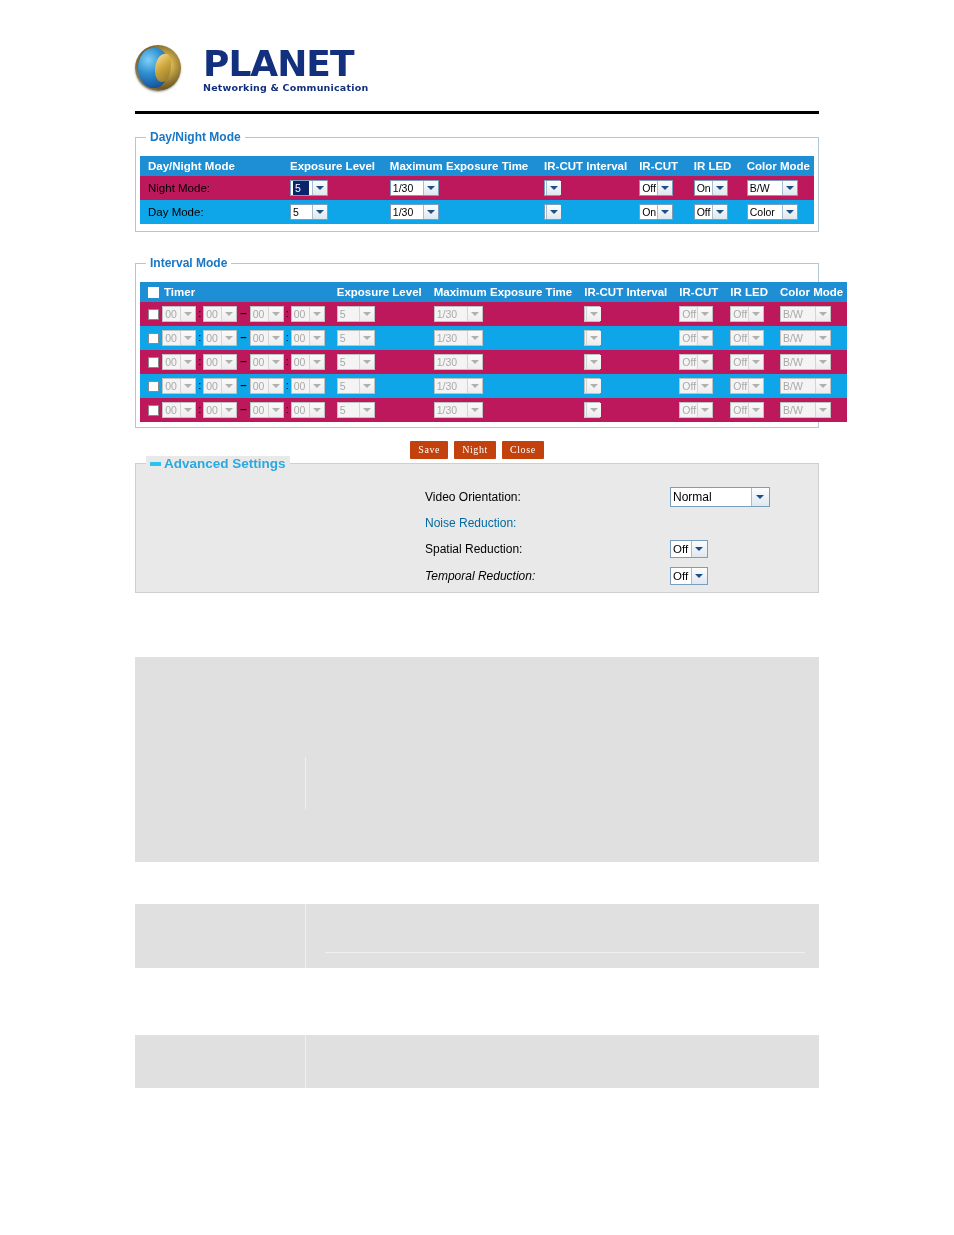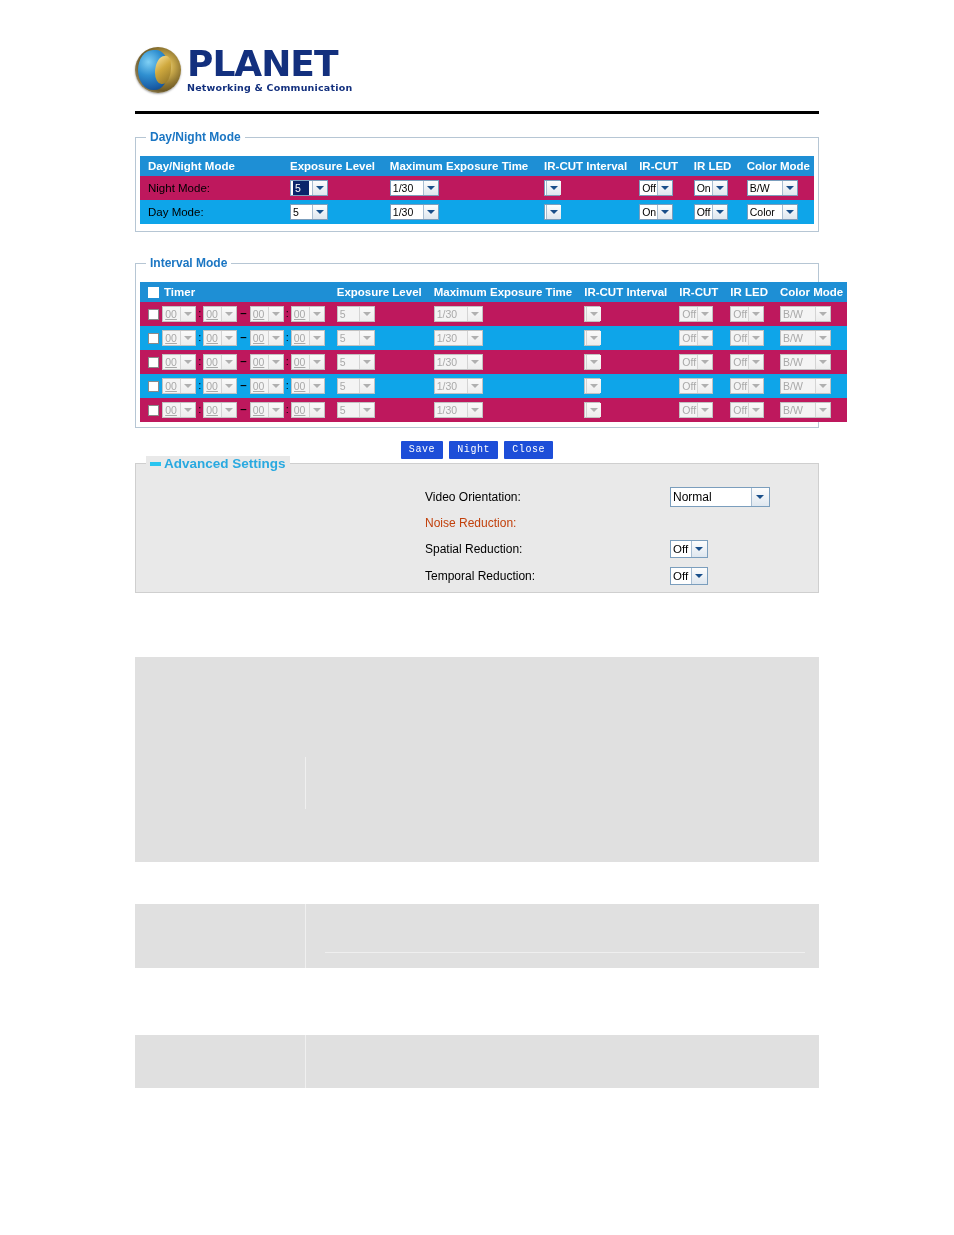--- a/index.html
+++ b/index.html
@@ -16,22 +16,22 @@
   }
 
   
   .page-header {
     position: absolute;
     left: 135px; top: 44px;
     width: 684px; height: 70px;
   }
   .logo-wrap {
     display: flex;
-    align-items: flex-end;
-    gap: 6px;
+    align-items: center;
+    gap: 22px;
   }
   .logo-globe {
     width: 46px; height: 46px;
     border-radius: 50%;
     background:
       radial-gradient(circle at 62% 42%, #f6e6a8 0%, #c9a94b 26%, #8d7430 48%, #6d5a28 62%, #ded6c0 100%);
     position: relative;
     box-shadow: 0 1px 2px rgba(0,0,0,.35);
     flex: 0 0 auto;
     overflow: hidden;
@@ -179,21 +179,21 @@
     background: linear-gradient(#fafafa, #ededed);
     border-left: 1px solid #d4d4d4;
   }
   .sel.dis .arrow::after { border-top-color: #b0b0b0; }
 
   .w-exp   { width: 38px; }
   .w-max   { width: 49px; }
   .w-int   { width: 16px; flex-direction: column; }
   .w-onoff { width: 34px; }
   .w-color { width: 51px; }
-  .w-time  { width: 34px; text-decoration: underline; }
+  .w-time  { width: 34px; }
   .w-norm  { width: 100px; height: 20px; font-size: 12px; }
   .w-norm .arrow { width: 17px; flex: 0 0 17px; height: 18px; }
   .w-norm .arrow::after { left: 4px; top: 7px; }
   .w-off   { width: 38px; height: 18px; font-size: 11.5px; }
   .w-off .arrow { width: 15px; flex: 0 0 15px; height: 16px; }
   .w-off .arrow::after { left: 3px; top: 6px; }
 
   
   .cb {
     display: inline-block;
@@ -215,38 +215,38 @@
   
   .btn-row {
     position: absolute;
     left: 0; top: 441px;
     width: 954px;
     display: flex;
     justify-content: center;
     gap: 6px;
   }
   .btn {
-    background: #1d4ed8;
+    background: #c2410c;
     color: #ffffff;
     border: none;
-    font-family: Liberation Mono, monospace;
+    font-family: Liberation Serif, serif;
     font-size: 10px;
     letter-spacing: .6px;
     padding: 3px 8px 4px;
     cursor: pointer;
     border-radius: 1px;
   }
   .adv-row {
     position: absolute;
     display: flex;
     align-items: center;
     text-align: right;
   }
   .adv-label { font-size: 12px; color: #000; }
-  .adv-label.link { color: #c2410c; }
+  .adv-label.link { color: #0369a1; }
 
   
   .block {
     position: absolute;
     background: #e0e0e0;
   }
   .divider-v {
     position: absolute;
     width: 1px;
     background: #f0f0f0;
@@ -613,21 +613,21 @@
   </div>
 
   <div class="adv-row" style="left:289px; top:78px;">
     <span class="adv-label">Spatial Reduction:</span>
   </div>
   <span class="sel w-off" style="position:absolute; left:534px; top:76px;">
     <span class="val">Off</span>
     <span class="arrow"></span>
   </span>
 
-  <div class="adv-row" style="left:289px; top:105px;">
+  <div class="adv-row" style="left:289px; top:105px;font-style:italic;">
     <span class="adv-label">Temporal Reduction:</span>
   </div>
   <span class="sel w-off" style="position:absolute; left:534px; top:103px;">
     <span class="val">Off</span>
     <span class="arrow"></span>
   </span>
 </div>
 
 <div class="block" style="left:135px; top:657px; width:684px; height:205px;">
   <div class="divider-v" style="left:170px; top:100px; height:52px;"></div>

